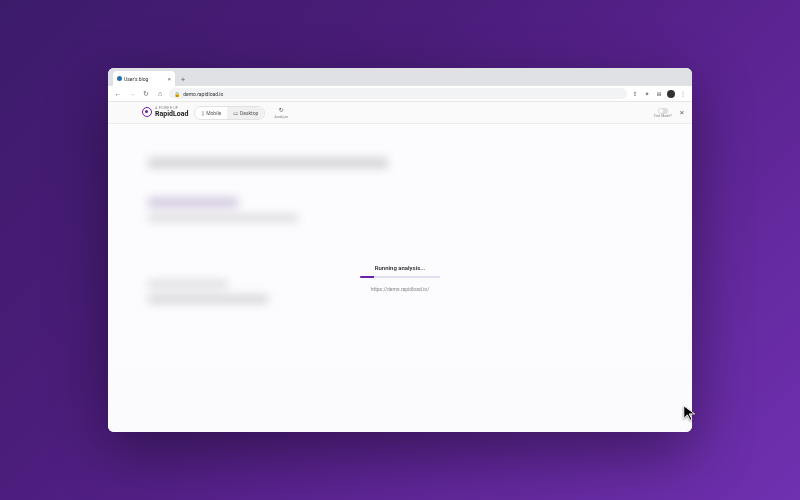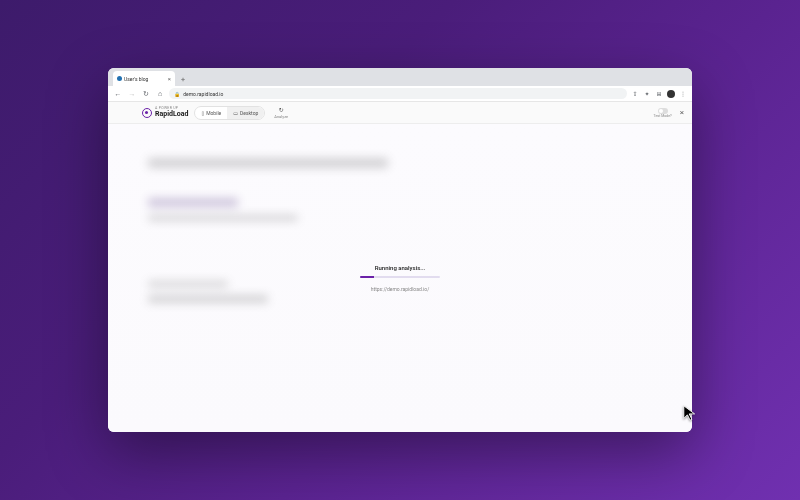--- a/index.html
+++ b/index.html
@@ -117,21 +117,21 @@
       height: 22px;
       background: #fafafa;
       border-bottom: 1px solid #ededed;
       display: flex;
       align-items: center;
       padding: 0 8px;
       gap: 6px;
     }
     .brand {
       display: flex;
-      align-items: center;
+      align-items: flex-start;
       gap: 3px;
       padding-left: 26px;
     }
     .brand-icon {
       width: 10px;
       height: 10px;
       border: 1.5px solid #6b21a8;
       border-radius: 50%;
       position: relative;
     }

